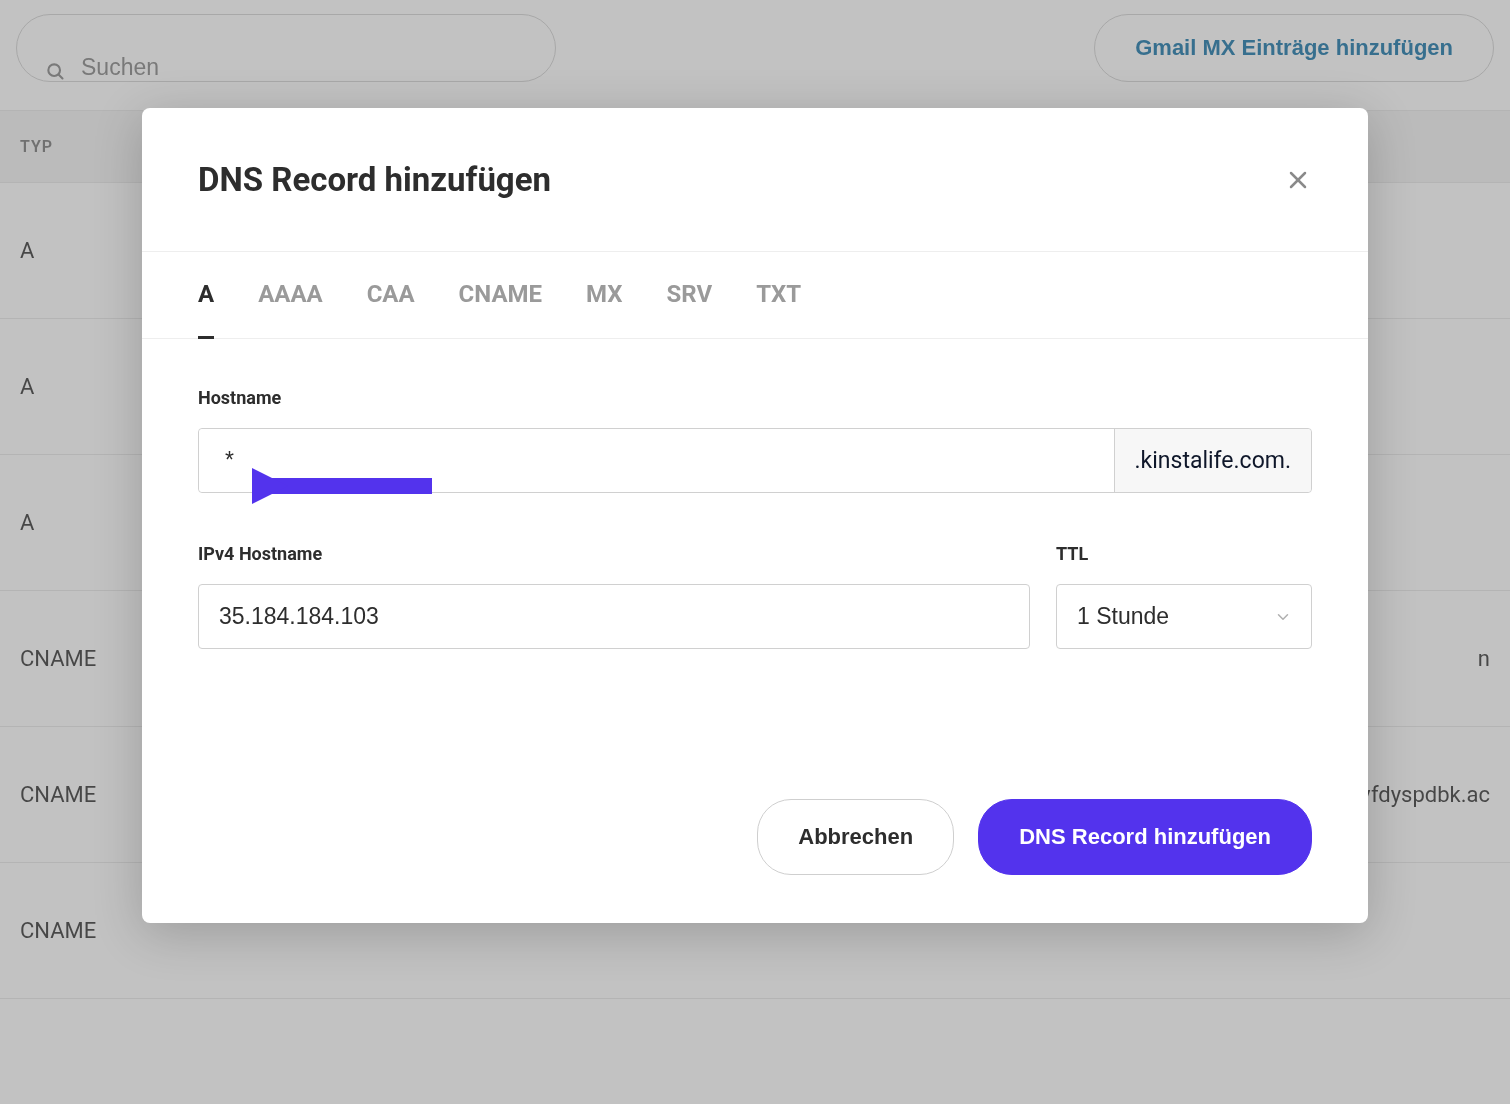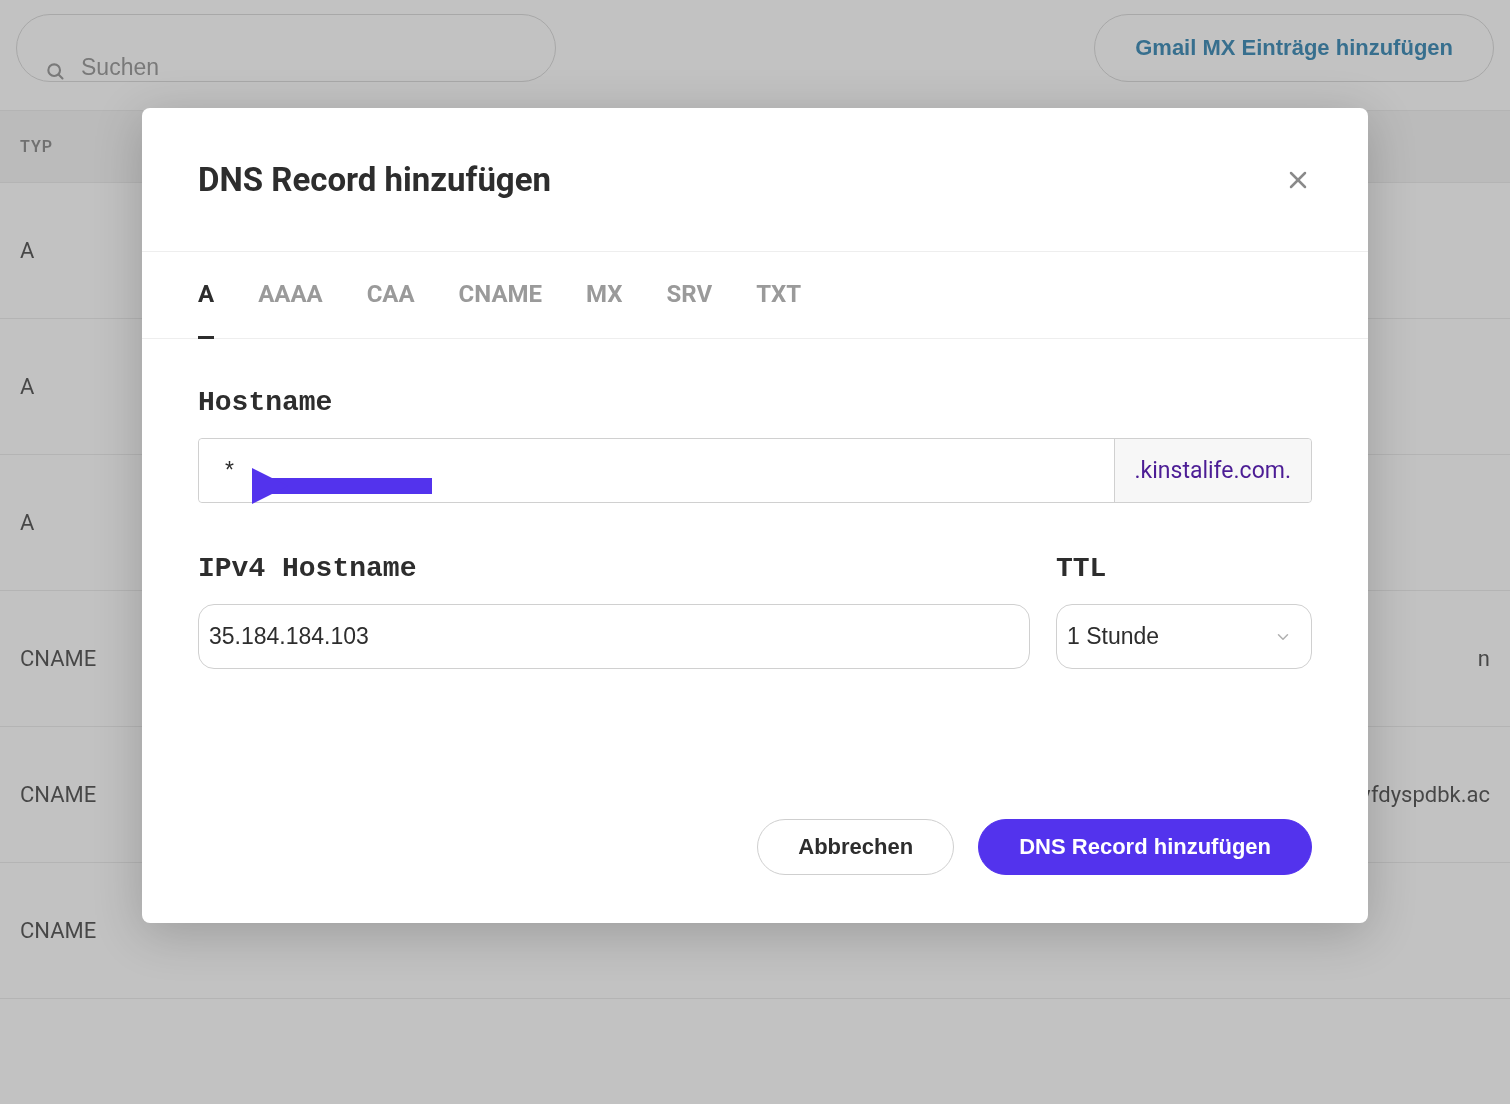--- a/index.html
+++ b/index.html
@@ -135,25 +135,24 @@
     content: "";
     position: absolute;
     left: 0; right: 0; bottom: -1px;
     height: 3px;
     background: #2d2d2d;
   }
   .modal-body {
     padding: 48px 56px 30px 56px;
   }
   .field-label {
-    font-size: 28px;
+    font-size: 18px;
     font-weight: 700;
     color: #2d2d2d;
     margin-bottom: 20px;
-    font-family: Liberation Mono, monospace;
   }
   .hostname-group {
     display: flex;
     border: 1px solid #d0d0d0;
     border-radius: 4px;
     margin-bottom: 50px;
     position: relative;
   }
   .hostname-input {
     flex: 1;
@@ -162,38 +161,38 @@
     outline: none;
     font-size: 23px;
     background: #fff;
     color: #2d2d2d;
     border-radius: 4px 0 0 4px;
   }
   .hostname-suffix {
     padding: 18px 20px;
     background: #f7f7f7;
     border-left: 1px solid #d0d0d0;
-    color: #4c1d95;
+    color: #0f172a;
     font-size: 23px;
     display: flex;
     align-items: center;
     border-radius: 0 4px 4px 0;
   }
   .row2 {
     display: flex;
     gap: 26px;
     margin-bottom: 40px;
   }
   .col-ipv4 { flex: 1; }
   .col-ttl { width: 256px; }
   .text-input {
     width: 100%;
-    padding: 18px 10px;
+    padding: 18px 20px;
     border: 1px solid #d0d0d0;
-    border-radius: 16px;
+    border-radius: 4px;
     font-size: 23px;
     color: #2d2d2d;
     outline: none;
   }
   .select-wrap {
     position: relative;
   }
   .select-wrap .chev {
     position: absolute;
     right: 20px; top: 50%;
@@ -226,21 +225,21 @@
     font-weight: 700;
     color: #2d2d2d;
   }
   .modal-footer {
     display: flex;
     justify-content: flex-end;
     gap: 24px;
     padding: 80px 56px 48px 56px;
   }
   .btn {
-    height: 56px;
+    height: 76px;
     padding: 0 40px;
     border-radius: 34px;
     font-size: 22px;
     font-weight: 700;
     cursor: pointer;
   }
   .btn-secondary {
     background: #fff;
     border: 1px solid #cfcfcf;
     color: #2d2d2d;

